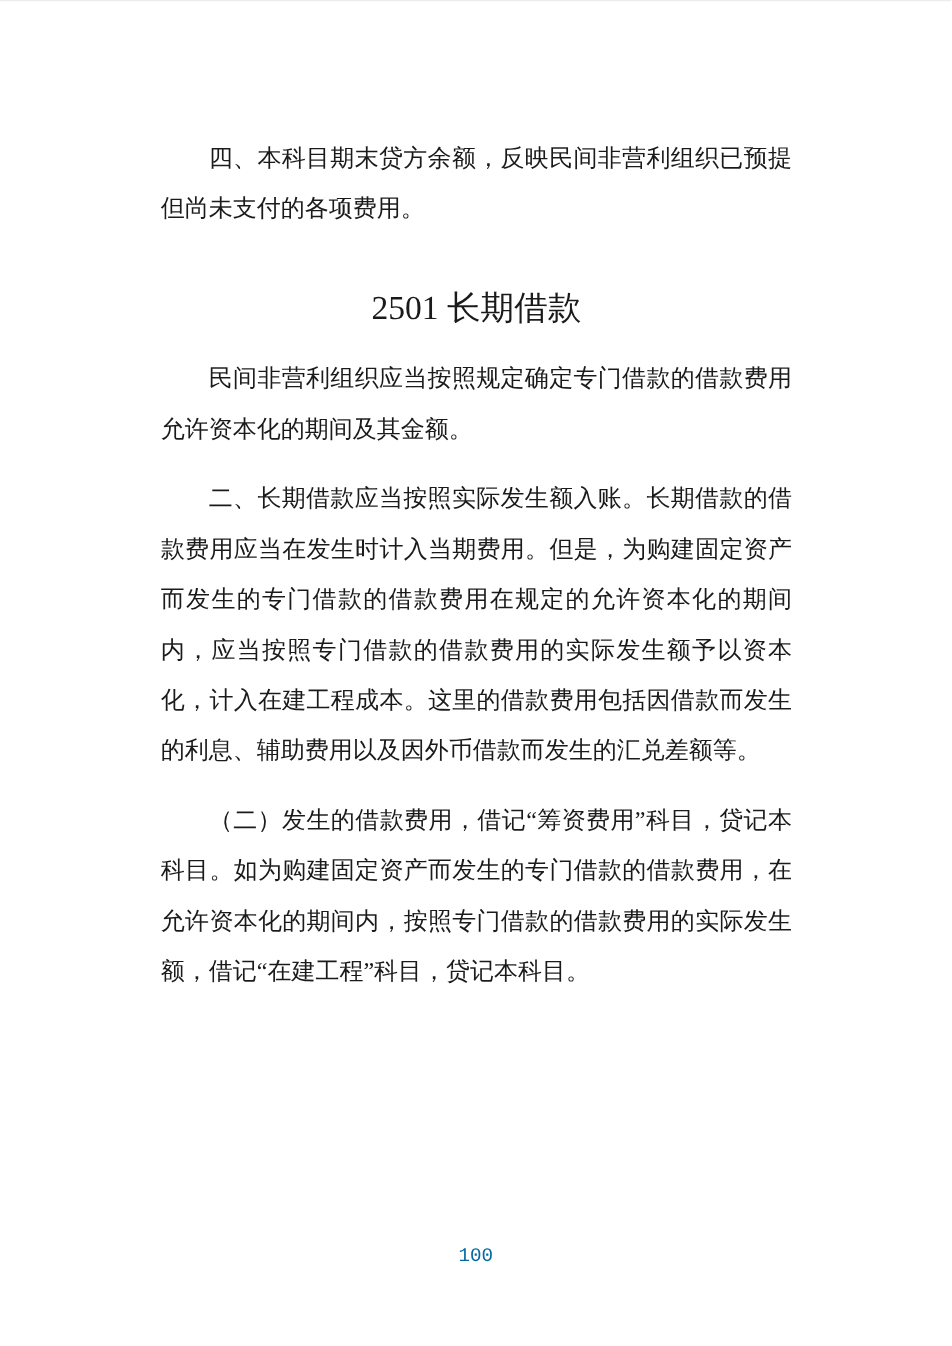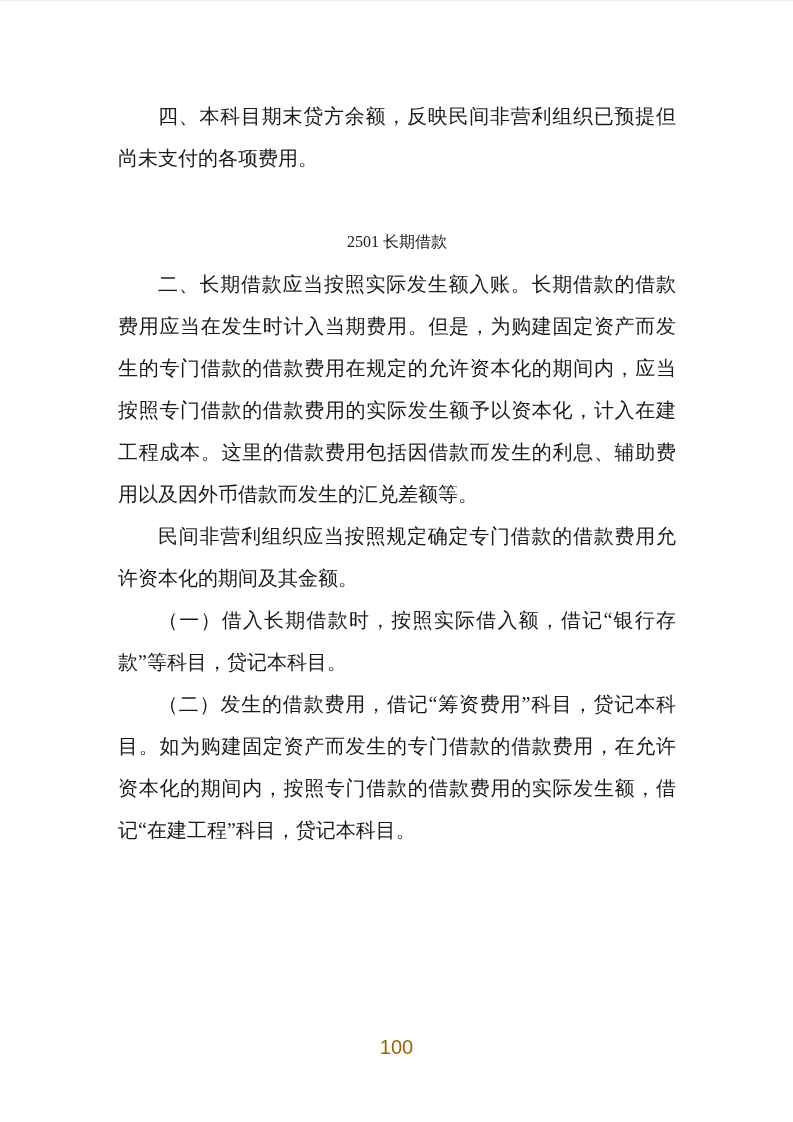--- a/index.html
+++ b/index.html
@@ -17,53 +17,52 @@
     font-family: "Liberation Serif", "DejaVu Serif", serif;
     color: #1a1a1a;
   }
   .content {
     position: absolute;
     left: 118px;
     top: 94px;
     width: 558px;
   }
   .para {
-    margin: 0;
+    margin: 16px;
     font-size: 20px;
     line-height: 42px;
     text-align: justify;
     text-indent: 2em;
     letter-spacing: 0;
   }
   .heading {
     margin: 42px 0 0 0;
-    font-size: 16px;
+    font-size: 28px;
     line-height: 42px;
     font-weight: normal;
     text-align: center;
     text-indent: 0;
   }
   .footer {
     position: absolute;
     left: 0;
     width: 793px;
     top: 1036px;
     text-align: center;
-    font-size: 20px;
+    font-size: 16px;
     line-height: 20px;
-    color: #a16207;
-    font-family: Liberation Sans, sans-serif;
+    color: #0369a1;
+    font-family: Liberation Mono, monospace;
   }
 </style>
 </head>
 <body>
 
 <div class="page">
   <div class="content">
     <p class="para">四、本科目期末贷方余额，反映民间非营利组织已预提但尚未支付的各项费用。</p>
     <h2 class="heading">2501 长期借款</h2>
+    <p class="para">民间非营利组织应当按照规定确定专门借款的借款费用允许资本化的期间及其金额。</p>
     <p class="para">二、长期借款应当按照实际发生额入账。长期借款的借款费用应当在发生时计入当期费用。但是，为购建固定资产而发生的专门借款的借款费用在规定的允许资本化的期间内，应当按照专门借款的借款费用的实际发生额予以资本化，计入在建工程成本。这里的借款费用包括因借款而发生的利息、辅助费用以及因外币借款而发生的汇兑差额等。</p>
-    <p class="para">民间非营利组织应当按照规定确定专门借款的借款费用允许资本化的期间及其金额。</p>
-    <p class="para">（一）借入长期借款时，按照实际借入额，借记“银行存款”等科目，贷记本科目。</p>
     <p class="para">（二）发生的借款费用，借记“筹资费用”科目，贷记本科目。如为购建固定资产而发生的专门借款的借款费用，在允许资本化的期间内，按照专门借款的借款费用的实际发生额，借记“在建工程”科目，贷记本科目。</p>
   </div>
   <div class="footer">100</div>
 </div>
 
 </body></html>

